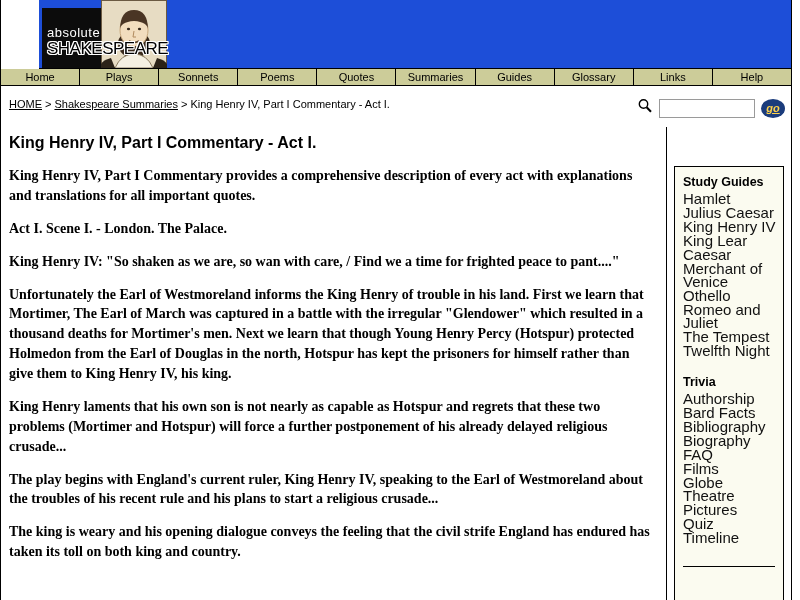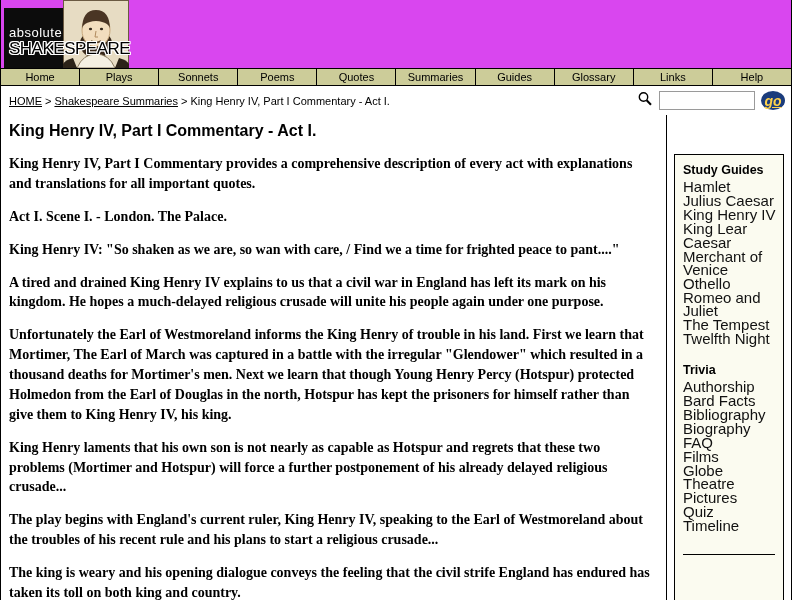--- a/index.html
+++ b/index.html
@@ -1,41 +1,41 @@
 <!DOCTYPE html>
 <html><head>
 <meta charset="utf-8">
 <style>
   html,body{margin:0;padding:0;background:#fff;}
   body{width:800px;height:600px;overflow:hidden;font-family:"Liberation Sans",sans-serif;}
   .page{width:792px;border-left:1px solid #000;border-right:1px solid #000;height:600px;box-sizing:border-box;}
 
   
-  .hdr{height:68px;background:#d946ef;position:relative;border-bottom:1px solid #000;}
+  .hdr{height:68px;background:#1d4ed8;position:relative;border-bottom:1px solid #000;margin-left:38px;}
   .logo-box{position:absolute;left:3px;top:8px;width:116px;height:60px;background:#0c0c0c;z-index:1;}
   .portrait{position:absolute;left:62px;top:0;z-index:2;}
   .logo-text{position:absolute;left:8px;top:26px;z-index:3;}
   .logo-line1{color:#fff;font-size:13px;line-height:14px;letter-spacing:0.5px;}
   .logo-line2{color:#000;font-weight:normal;font-size:17px;line-height:18px;letter-spacing:-0.5px;
     text-shadow:-1px -1px 0 #fff,1px -1px 0 #fff,-1px 1px 0 #fff,1px 1px 0 #fff,0 1px 0 #fff,0 -1px 0 #fff,1px 0 0 #fff,-1px 0 0 #fff;}
 
   
   .nav{display:flex;background:#CCCC99;border-bottom:1px solid #000;height:16px;}
   .nav-cell{flex:1;border-right:1px solid #000;text-align:center;font-size:11px;line-height:16px;color:#000;cursor:pointer;}
   .nav-cell:last-child{border-right:none;}
 
   
-  .toolbar{height:29px;display:flex;justify-content:space-between;align-items:center;padding:0 6px 0 8px;background:#fff;}
+  .toolbar{height:29px;display:flex;justify-content:space-between;align-items:flex-start;padding:12px 6px 0 8px;background:#fff;}
   .crumbs{font-size:11px;color:#000;white-space:nowrap;}
   .crumbs a{color:#000;text-decoration:underline;cursor:pointer;}
   .crumb-sep{margin:0 3px;}
   .search{display:flex;align-items:center;gap:6px;}
   .search input{width:88px;height:15px;border:1px solid #9a9a9a;font-size:11px;padding:1px 3px;}
   .go-btn{width:24px;height:19px;border:none;border-radius:50%;background:#1B3C7C;color:#FFD24A;
-    font-weight:bold;font-style:italic;font-size:14px;line-height:18px;text-align:center;cursor:pointer;padding:0;text-decoration:underline;}
+    font-weight:bold;font-style:italic;font-size:11px;line-height:18px;text-align:center;cursor:pointer;padding:0;text-decoration:underline;}
 
   
   .content-row{display:flex;align-items:stretch;height:486px;overflow:hidden;}
   main{width:666px;box-sizing:border-box;border-right:1px solid #000;padding:2px 9px 0 8px;overflow:hidden;}
   h1{font-size:16px;font-weight:bold;margin:5px 0 14px 0;font-family:"Liberation Sans",sans-serif;}
   .para{font-family:"Liberation Serif",serif;font-size:14px;line-height:1.42;margin:0 0 13px 0;color:#000;font-weight:bold;}
   .para.bold{font-weight:bold;}
 
   aside{flex:1;padding:39px 7px 0 7px;box-sizing:border-box;}
   .side-box{border:1px solid #000;background:#FBFBF0;padding:6px 6px 0 8px;height:620px;box-sizing:border-box;}
@@ -102,21 +102,20 @@
     </div>
   </div>
 
   <div class="content-row">
     <main>
       <h1>King Henry IV, Part I Commentary - Act I.</h1>
       <div>
           <p class="para bold">King Henry IV, Part I Commentary provides a comprehensive description of every act with explanations and translations for all important quotes.</p>
           <p class="para"><b>Act I. Scene I. - </b>London. The Palace.</p>
           <p class="para">King Henry IV: "So shaken as we are, so wan with care, / Find we a time for frighted peace to pant...."</p>
-          <p class="para bold">A tired and drained King Henry IV explains to us that a civil war in England has left its mark on his kingdom. He hopes a much-delayed religious crusade will unite his people again under one purpose.</p>
           <p class="para bold">Unfortunately the Earl of Westmoreland informs the King Henry of trouble in his land. First we learn that Mortimer, The Earl of March was captured in a battle with the irregular "Glendower" which resulted in a thousand deaths for Mortimer's men. Next we learn that though Young Henry Percy (Hotspur) protected Holmedon from the Earl of Douglas in the north, Hotspur has kept the prisoners for himself rather than give them to King Henry IV, his king.</p>
           <p class="para bold">King Henry laments that his own son is not nearly as capable as Hotspur and regrets that these two problems (Mortimer and Hotspur) will force a further postponement of his already delayed religious crusade...</p>
           <p class="para">The play begins with England's current ruler, King Henry IV, speaking to the Earl of Westmoreland about the troubles of his recent rule and his plans to start a religious crusade...</p>
           <p class="para">The king is weary and his opening dialogue conveys the feeling that the civil strife England has endured has taken its toll on both king and country.</p>
         </div>
     </main>
     <aside>
       <div class="side-box">
           <div class="side-sec">
             <div class="side-title">Study Guides</div>

